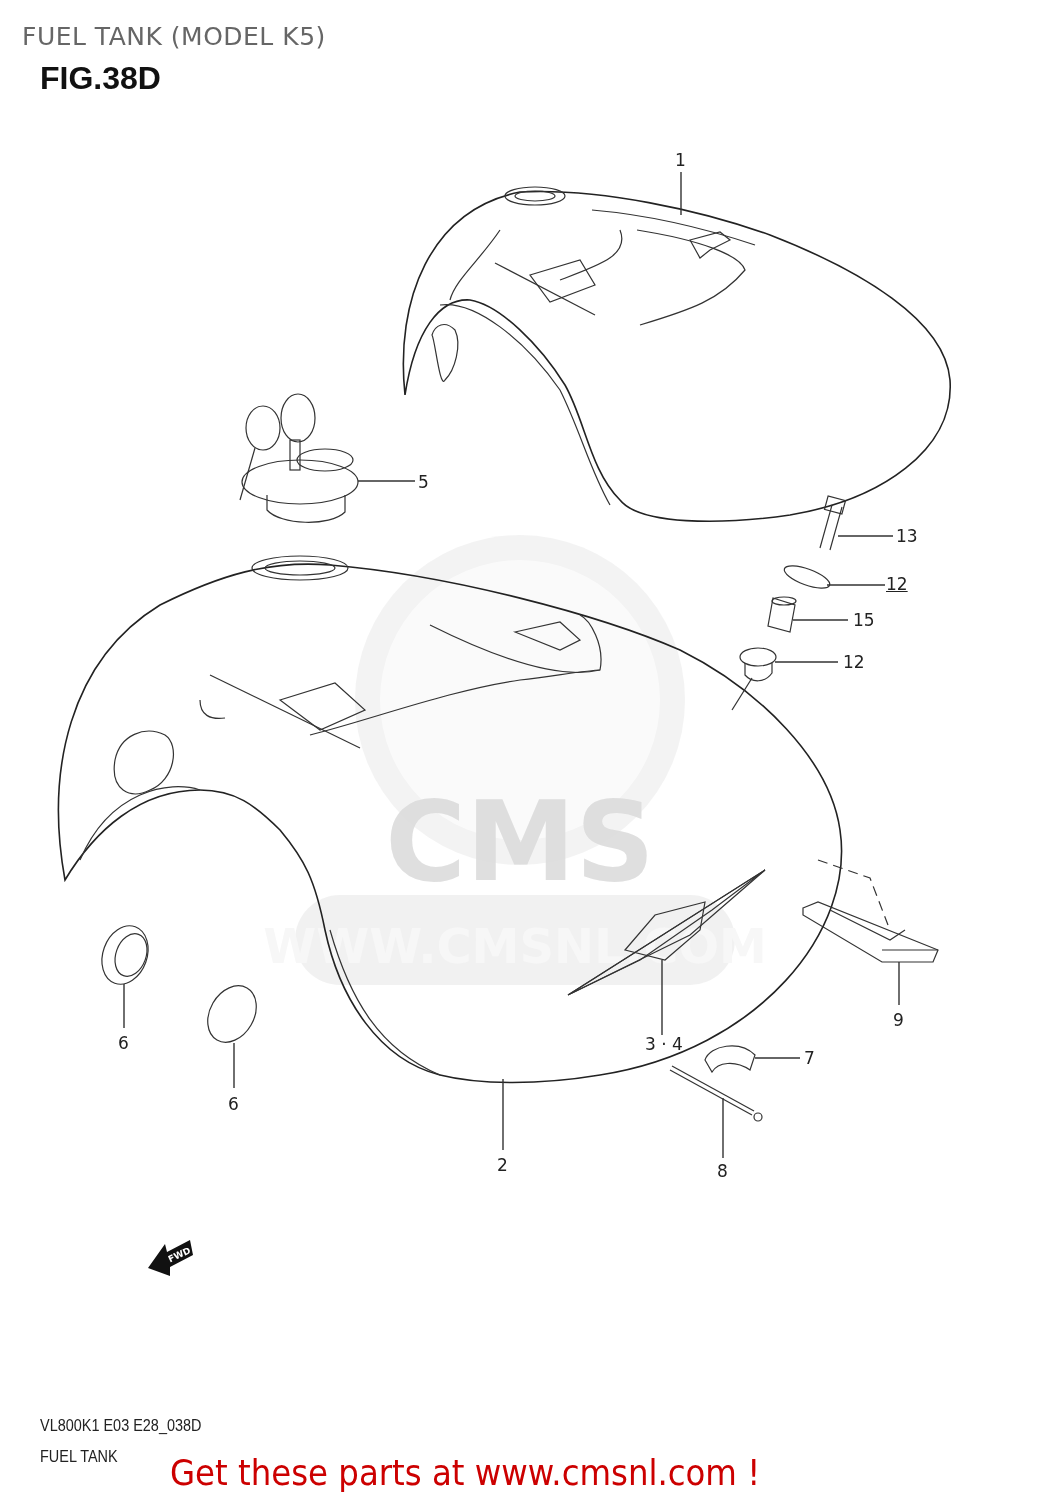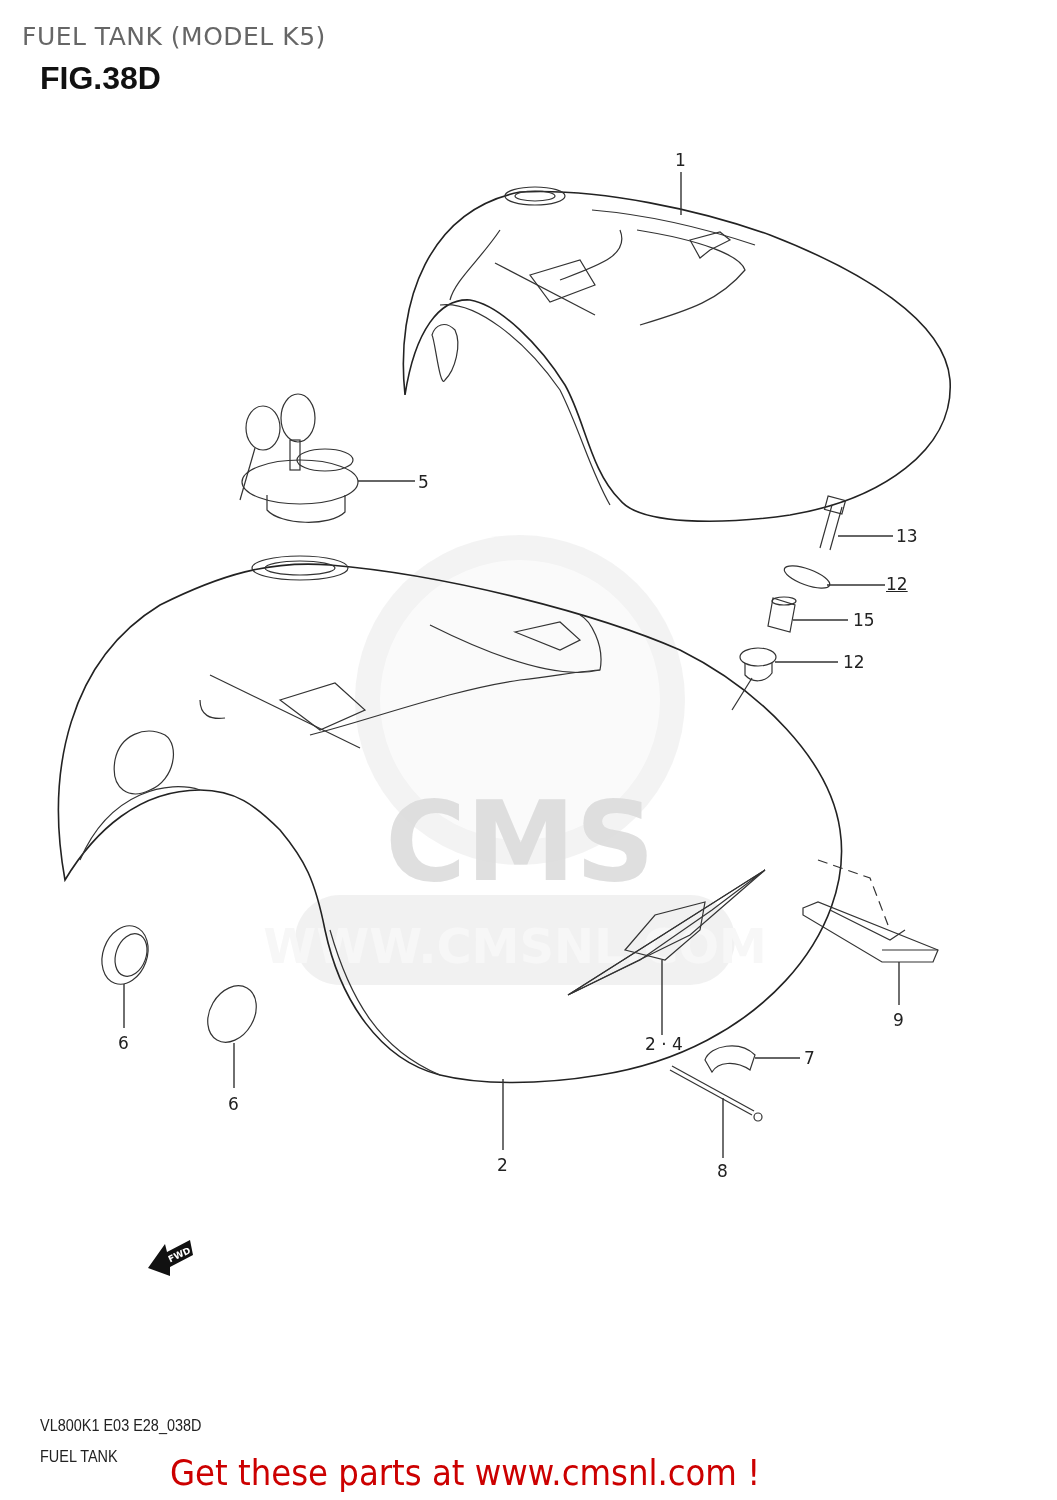--- a/index.html
+++ b/index.html
@@ -136,21 +136,21 @@
   <line class="lead" x1="723" y1="1098" x2="723" y2="1158"></line>
 
   <g>
     <path d="M148,1268 L165,1244 L167,1252 L190,1240 L193,1255 L170,1267 L170,1276 Z" fill="#111"></path>
     <text x="168" y="1262" font-size="9" fill="#fff" font-family="DejaVu Sans, sans-serif" font-weight="bold" transform="rotate(-25 170 1258)">FWD</text>
   </g>
 </svg>
 
 <div class="abs callout" style="left:675px;top:150px;">1</div>
 <div class="abs callout" style="left:497px;top:1155px;">2</div>
-<div class="abs callout" style="left:645px;top:1034px;">2 · 4</div>
+<div class="abs callout" style="left:645px;top:1034px;">3 · 4</div>
 <div class="abs callout" style="left:418px;top:472px;">5</div>
 <div class="abs callout" style="left:118px;top:1033px;">6</div>
 <div class="abs callout" style="left:228px;top:1094px;">6</div>
 <div class="abs callout" style="left:804px;top:1048px;">7</div>
 <div class="abs callout" style="left:717px;top:1161px;">8</div>
 <div class="abs callout" style="left:893px;top:1010px;">9</div>
 <div class="abs callout" style="left:843px;top:652px;">12</div>
 <div class="abs callout" style="left:853px;top:610px;">15</div>
 <div class="abs callout" style="left:886px;top:574px;text-decoration:underline;">12</div>
 <div class="abs callout" style="left:856px;top:526px;margin-left:40px;">13</div>

